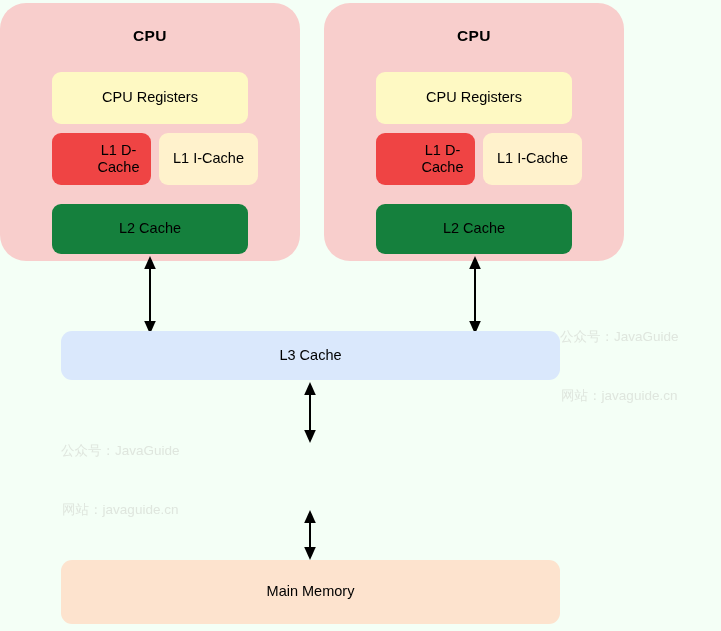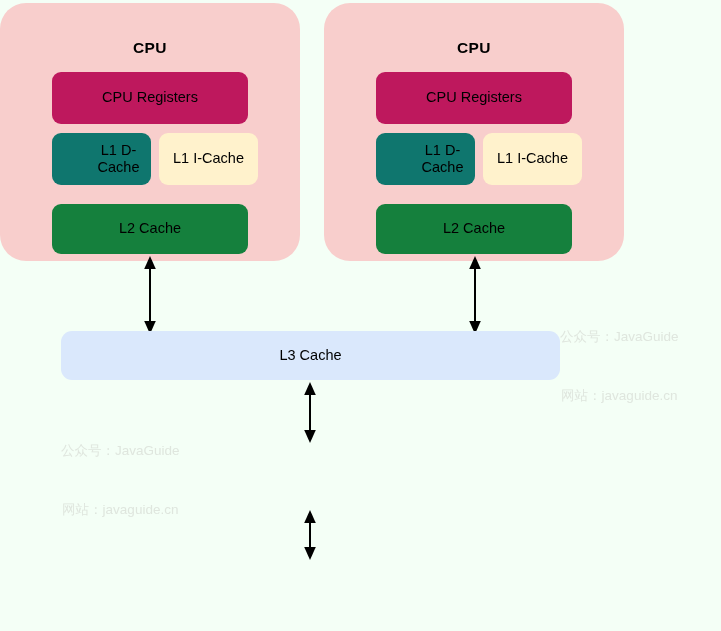--- a/index.html
+++ b/index.html
@@ -38,29 +38,28 @@
   .cpu-title {
     position: absolute;
     left: 0;
     right: 0;
     top: 24px;
     text-align: center;
     font-size: 15.5px;
     font-weight: bold;
     letter-spacing: 0.4px;
     color: #000;
-    margin-top: 12px;
   }
   
   .unit {
     border-radius: 9px;
     font-size: 14.5px;
   }
-  .unit-registers { background: #be185d; }
-  .unit-l1d       { background: #0f766e; padding-left: 34px; }
+  .unit-registers { background: #fef9c3; }
+  .unit-l1d       { background: #ef4444; padding-left: 34px; }
   .unit-l1i       { background: #ffe6cc22; background: #fff2cc; }
   .unit-l2        { background: #15803d; }
   
   .stack {
     border-radius: 11px;
     font-size: 14.5px;
   }
   .stack-l3   { background: #dae8fc; }
   .stack-bus  { background: #fde3ce; }
   .stack-mem  { background: #fde3ce; }
@@ -155,20 +154,23 @@
 
 
   <div class="arrow" style="left:300px; top:510px;">
     <svg width="20" height="50" viewBox="0 0 20 50" xmlns="http://www.w3.org/2000/svg">
       <line x1="10" y1="9" x2="10" y2="41" stroke="#000000" stroke-width="2"></line>
       <polygon points="10,0 4.2,13 15.8,13" fill="#000000"></polygon>
       <polygon points="10,50 4.2,37 15.8,37" fill="#000000"></polygon>
     </svg>
   </div>
 
+  <div class="box stack stack-mem" style="left:61px; top:560px; width:499px; height:64px;">
+    <span>Main Memory</span>
+  </div>
 
   <div class="watermark" style="left:560px; top:288px;">
     <span class="wm-line">公众号：JavaGuide</span>
     <span class="wm-line">网站：javaguide.cn</span>
   </div>
 
   <div class="watermark" style="left:61px; top:402px;">
     <span class="wm-line">公众号：JavaGuide</span>
     <span class="wm-line">网站：javaguide.cn</span>
   </div>

